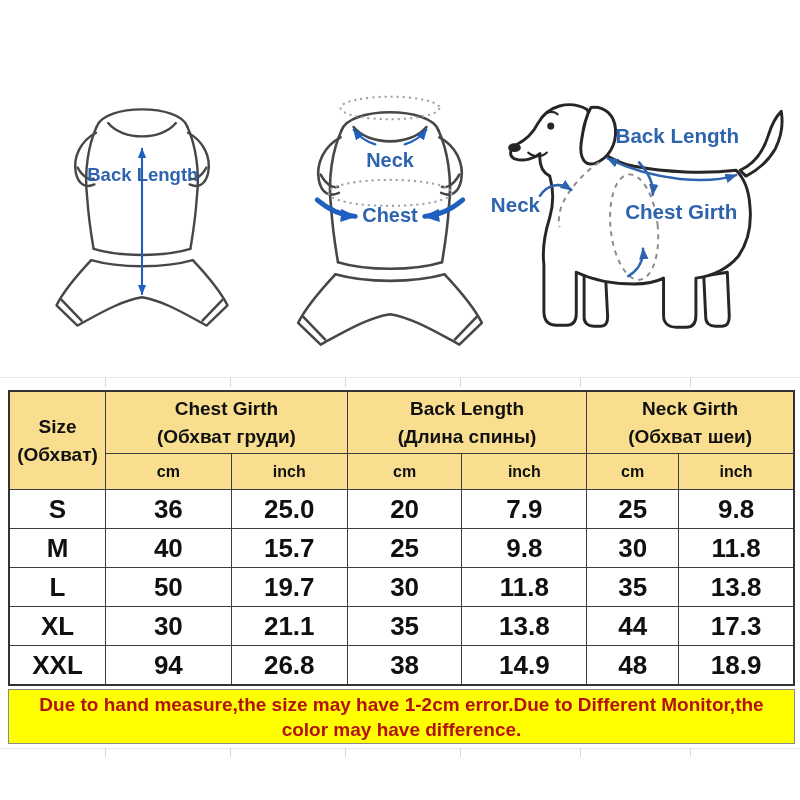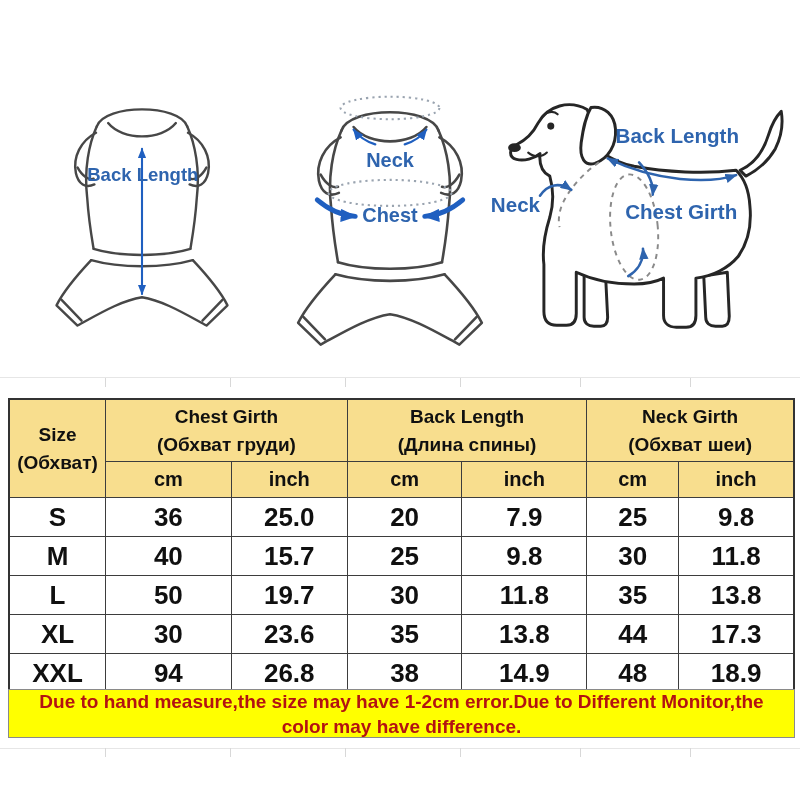--- a/index.html
+++ b/index.html
@@ -17,28 +17,28 @@
   .dogfeat{fill:none;stroke:#262626;stroke-width:2.2;stroke-linecap:round;}
   .dogdash{fill:none;stroke:#8a8a8a;stroke-width:2;stroke-dasharray:5 5;}
   
   .grid-h{position:absolute;left:0;width:800px;height:1px;background:#e6e6e6;}
   .grid-v{position:absolute;width:1px;height:9px;background:#d8d8d8;}
   
   .size-table{position:absolute;top:390px;left:8px;width:787px;border-collapse:collapse;
               table-layout:fixed;background:#ffffff;}
   .size-table th,.size-table td{border:1.5px solid #3d3d3d;text-align:center;vertical-align:middle;
               color:#101010;padding:0;}
-  .size-table{border:2.5px solid #333333;margin-top:8px;}
+  .size-table{border:2.5px solid #333333;}
   .size-table thead th{background:#F8DE8E;font-size:19px;font-weight:bold;}
   .size-table thead tr.main th{height:61px;line-height:1.45;}
-  .size-table thead tr.units th{height:35px;font-size:20px;}
+  .size-table thead tr.units th{height:35px;font-size:16px;}
   .size-table thead th span{display:block;}
   .size-table tbody td{height:38px;font-size:26px;font-weight:bold;background:#ffffff;}
   
-  .notice{position:absolute;top:689px;left:8px;width:787px;height:49px;background:#FFFF00;
+  .notice{position:absolute;top:689px;left:8px;width:787px;height:55px;background:#FFFF00;
           border:1px solid #8a8a8a;display:flex;align-items:center;justify-content:center;
           text-align:center;color:#B31212;font-weight:bold;font-size:19px;line-height:25px;
           padding:0 7px;box-sizing:border-box;}
 </style>
 </head>
 <body>
 
 <div class="page">
 
   <div>
@@ -210,21 +210,21 @@
         <td>50</td>
         <td>19.7</td>
         <td>30</td>
         <td>11.8</td>
         <td>35</td>
         <td>13.8</td>
       </tr>
       <tr>
         <td>XL</td>
         <td>30</td>
-        <td>23.6</td>
+        <td>21.1</td>
         <td>35</td>
         <td>13.8</td>
         <td>44</td>
         <td>17.3</td>
       </tr>
       <tr>
         <td>XXL</td>
         <td>94</td>
         <td>26.8</td>
         <td>38</td>

